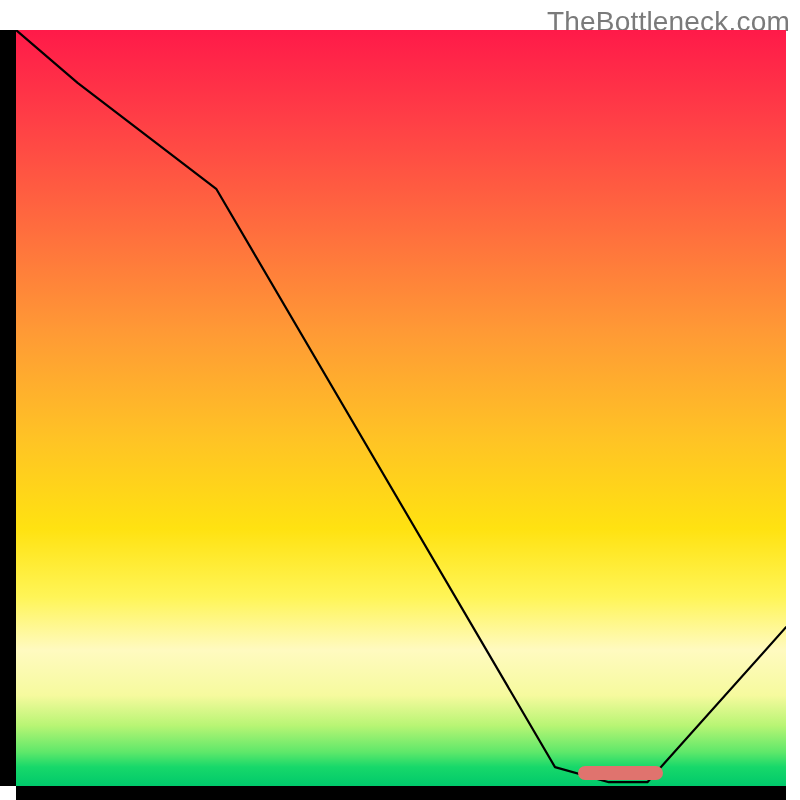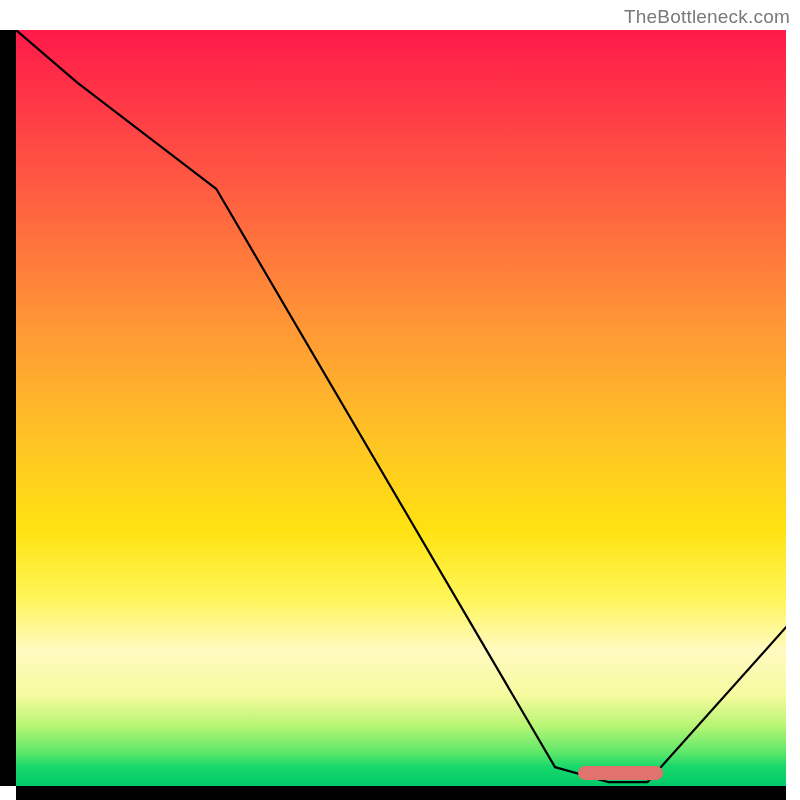--- a/index.html
+++ b/index.html
@@ -7,21 +7,21 @@
     width: 800px;
     height: 800px;
     background: #ffffff;
     position: relative;
     font-family: Arial, Helvetica, sans-serif;
   }
   .watermark {
     position: absolute;
     top: 6px;
     right: 10px;
-    font-size: 19px;
+    font-size: 28px;
     font-weight: 500;
     color: #7a7a7a;
     letter-spacing: 0.2px;
   }
   .plot-frame {
     position: absolute;
     left: 16px;
     top: 30px;
     width: 770px;
     height: 756px;

